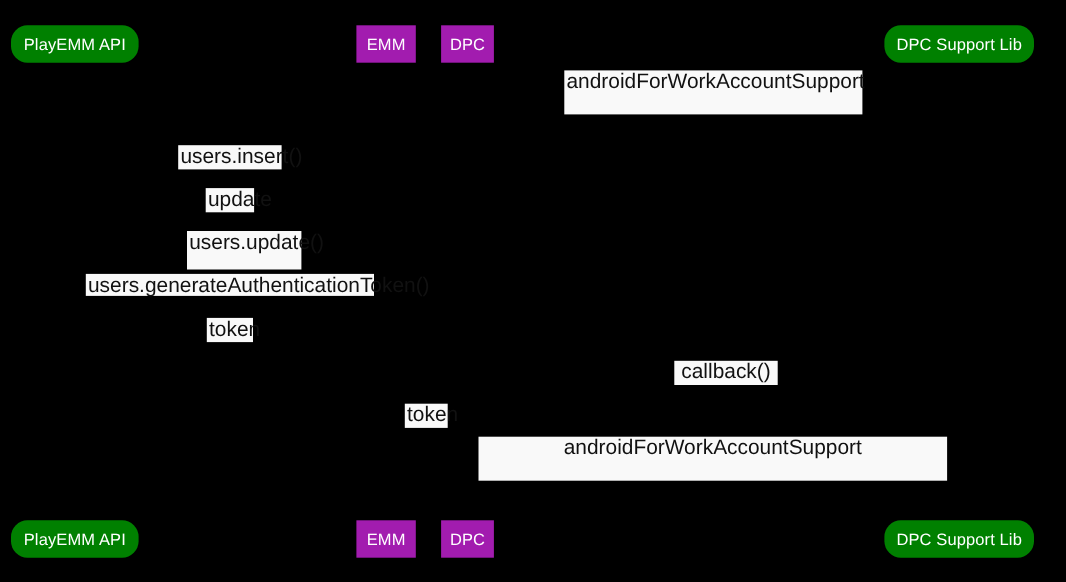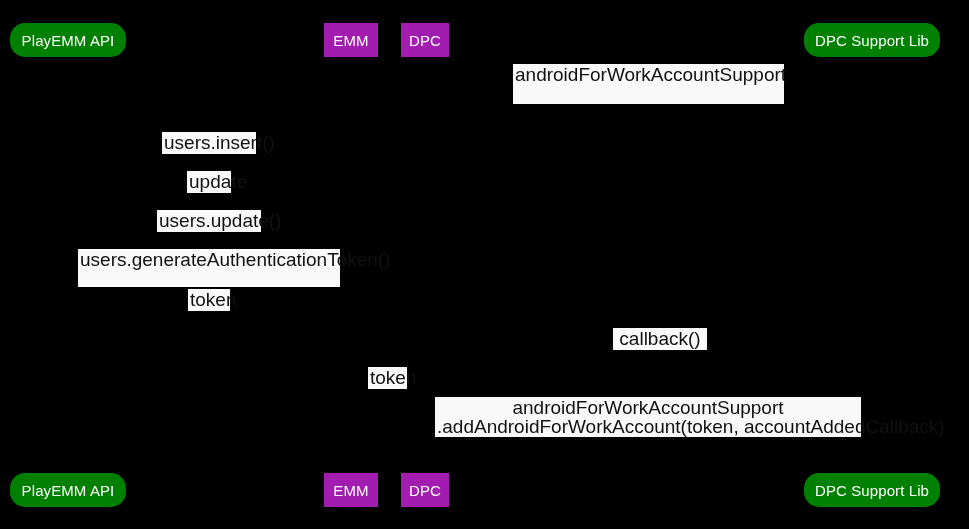--- a/index.html
+++ b/index.html
@@ -89,20 +89,20 @@
         <span>DPC</span>
       </div>
       <div class="participant green" style="left: 804px; top: 473px; width: 136px; height: 34px;">
         <span>DPC Support Lib</span>
       </div>
     </div>
   <div id="messages-layer">
       <div class="msg" style="left: 513px; top: 64px; width: 271px; height: 40px;"><span class="msg-line">androidForWorkAccountSupport</span></div>
       <div class="msg single" style="left: 162px; top: 132px; width: 94px; height: 22px;"><span class="msg-line">users.insert()</span></div>
       <div class="msg single" style="left: 187px; top: 171px; width: 44px; height: 22px;"><span class="msg-line">update</span></div>
-      <div class="msg single" style="left: 157px; top: 210px; width: 104px; height: 22px;"><span class="msg-line">users.update()</span></div>
-      <div class="msg single" style="left: 78px; top: 249px; width: 262px; height: 38px;"><span class="msg-line">users.generateAuthenticationToken()</span></div>
+      <div class="msg single" style="left: 170px; top: 210px; width: 104px; height: 35px;"><span class="msg-line">users.update()</span></div>
+      <div class="msg single" style="left: 78px; top: 249px; width: 262px; height: 20px;"><span class="msg-line">users.generateAuthenticationToken()</span></div>
       <div class="msg single" style="left: 188px; top: 289px; width: 42px; height: 22px;"><span class="msg-line">token</span></div>
       <div class="msg single" style="left: 613px; top: 328px; width: 94px; height: 22px;"><span class="msg-line">callback()</span></div>
       <div class="msg single" style="left: 368px; top: 367px; width: 39px; height: 22px;"><span class="msg-line">token</span></div>
-      <div class="msg" style="left: 435px; top: 397px; width: 426px; height: 40px;"><span class="msg-line">androidForWorkAccountSupport</span><span class="msg-line">.addAndroidForWorkAccount(token, accountAddedCallback)</span></div>
+      <div class="msg" style="left: 435px; top: 397px; width: 426px; height: 40px;"><span class="msg-line">androidForWorkAccountSupport</span></div>
     </div>
 </div>
 
 </body></html>

